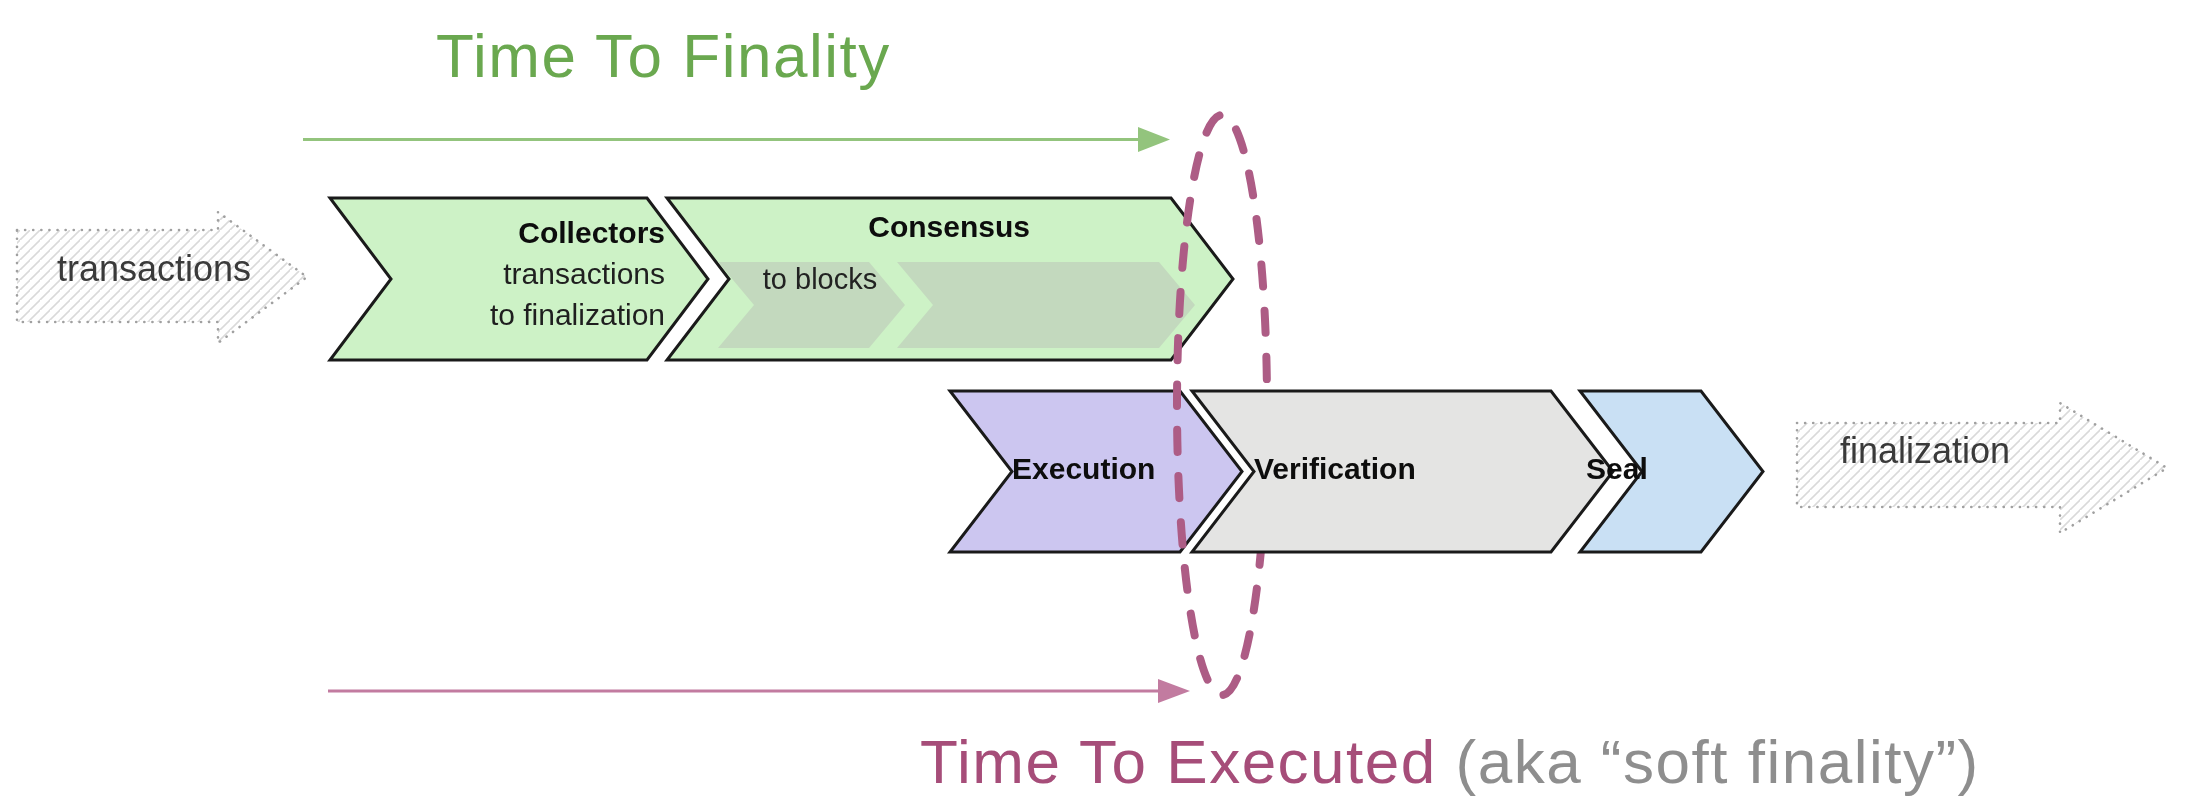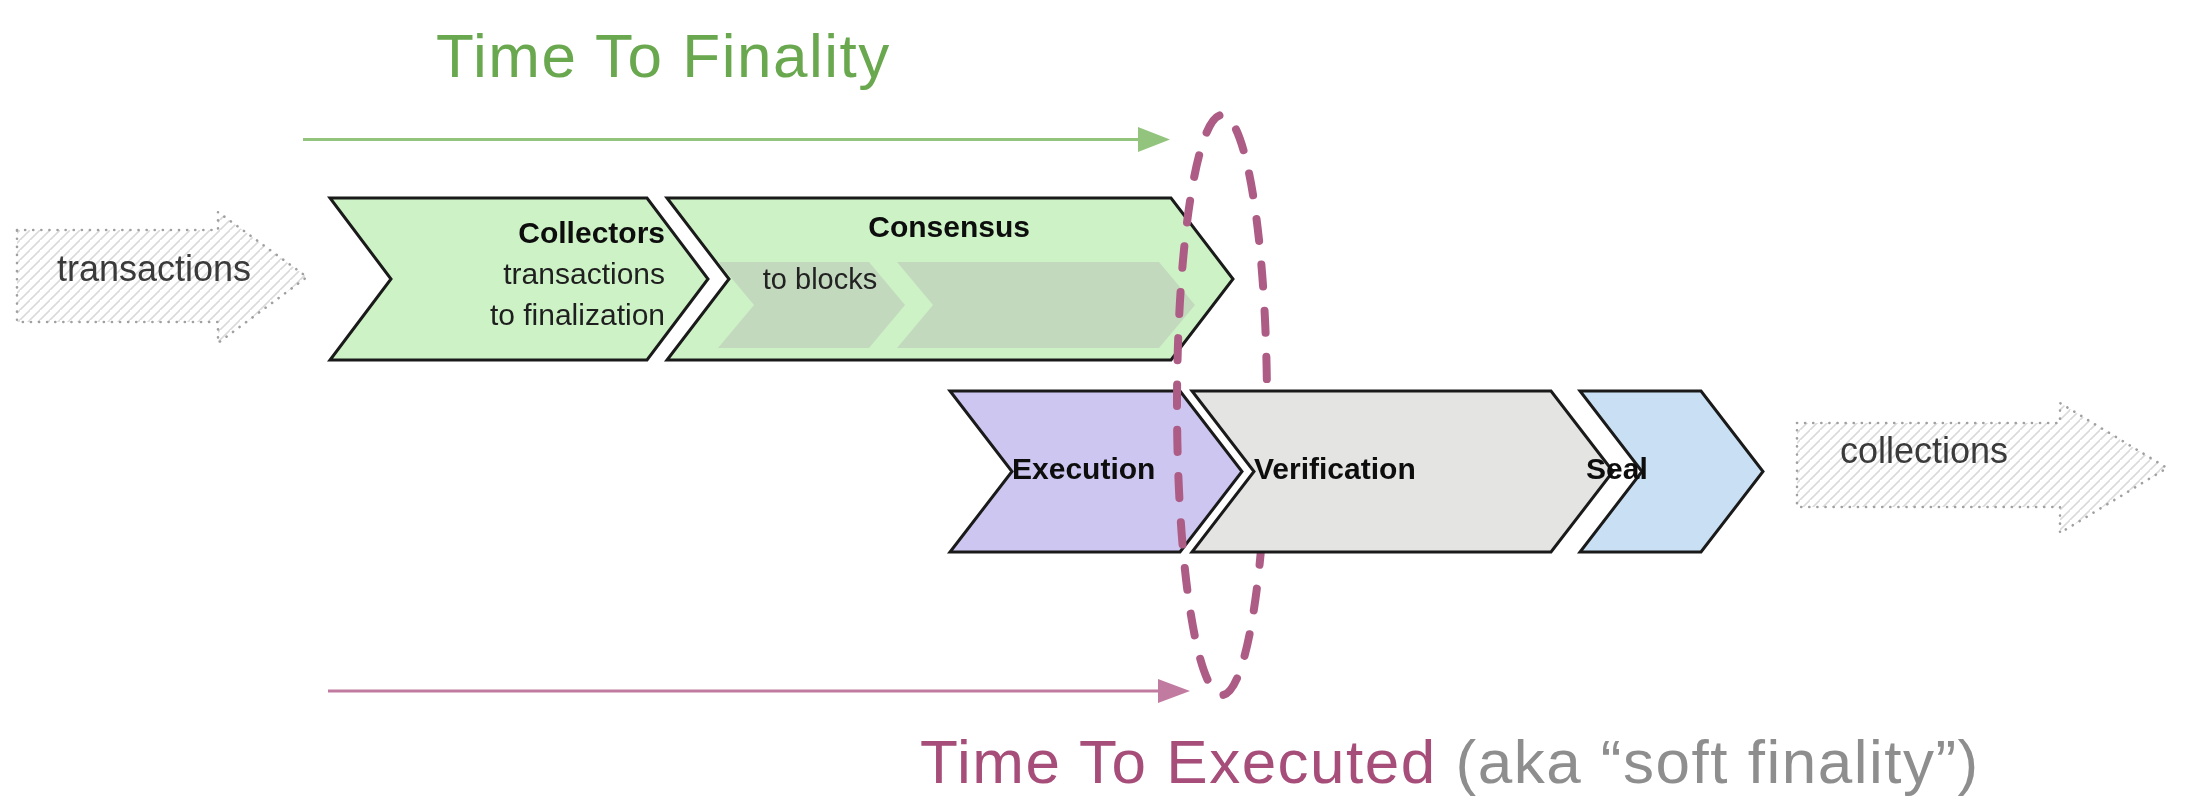--- a/index.html
+++ b/index.html
@@ -69,21 +69,21 @@
     </g>
   </svg>
 
   <div class="txt title title-executed"><span>Time To Executed</span><span class="title-suffix"> (aka “soft finality”)</span></div>
 
   <div class="txt title title-finality">Time To Finality</div>
 
   <div class="txt sketch-label label-input">transactions</div>
 
   <div class="txt sketch-label label-output">
-    <div>collections</div>
+    <div>finalization</div>
   </div>
 
   <div class="txt stage-text collectors-text">
     <div class="stage-name">Collectors</div>
     <div class="stage-desc">transactions</div>
     <div class="stage-desc">to finalization</div>
   </div>
 
   <div class="txt stage-text stage-name consensus-name">Consensus</div>
 

